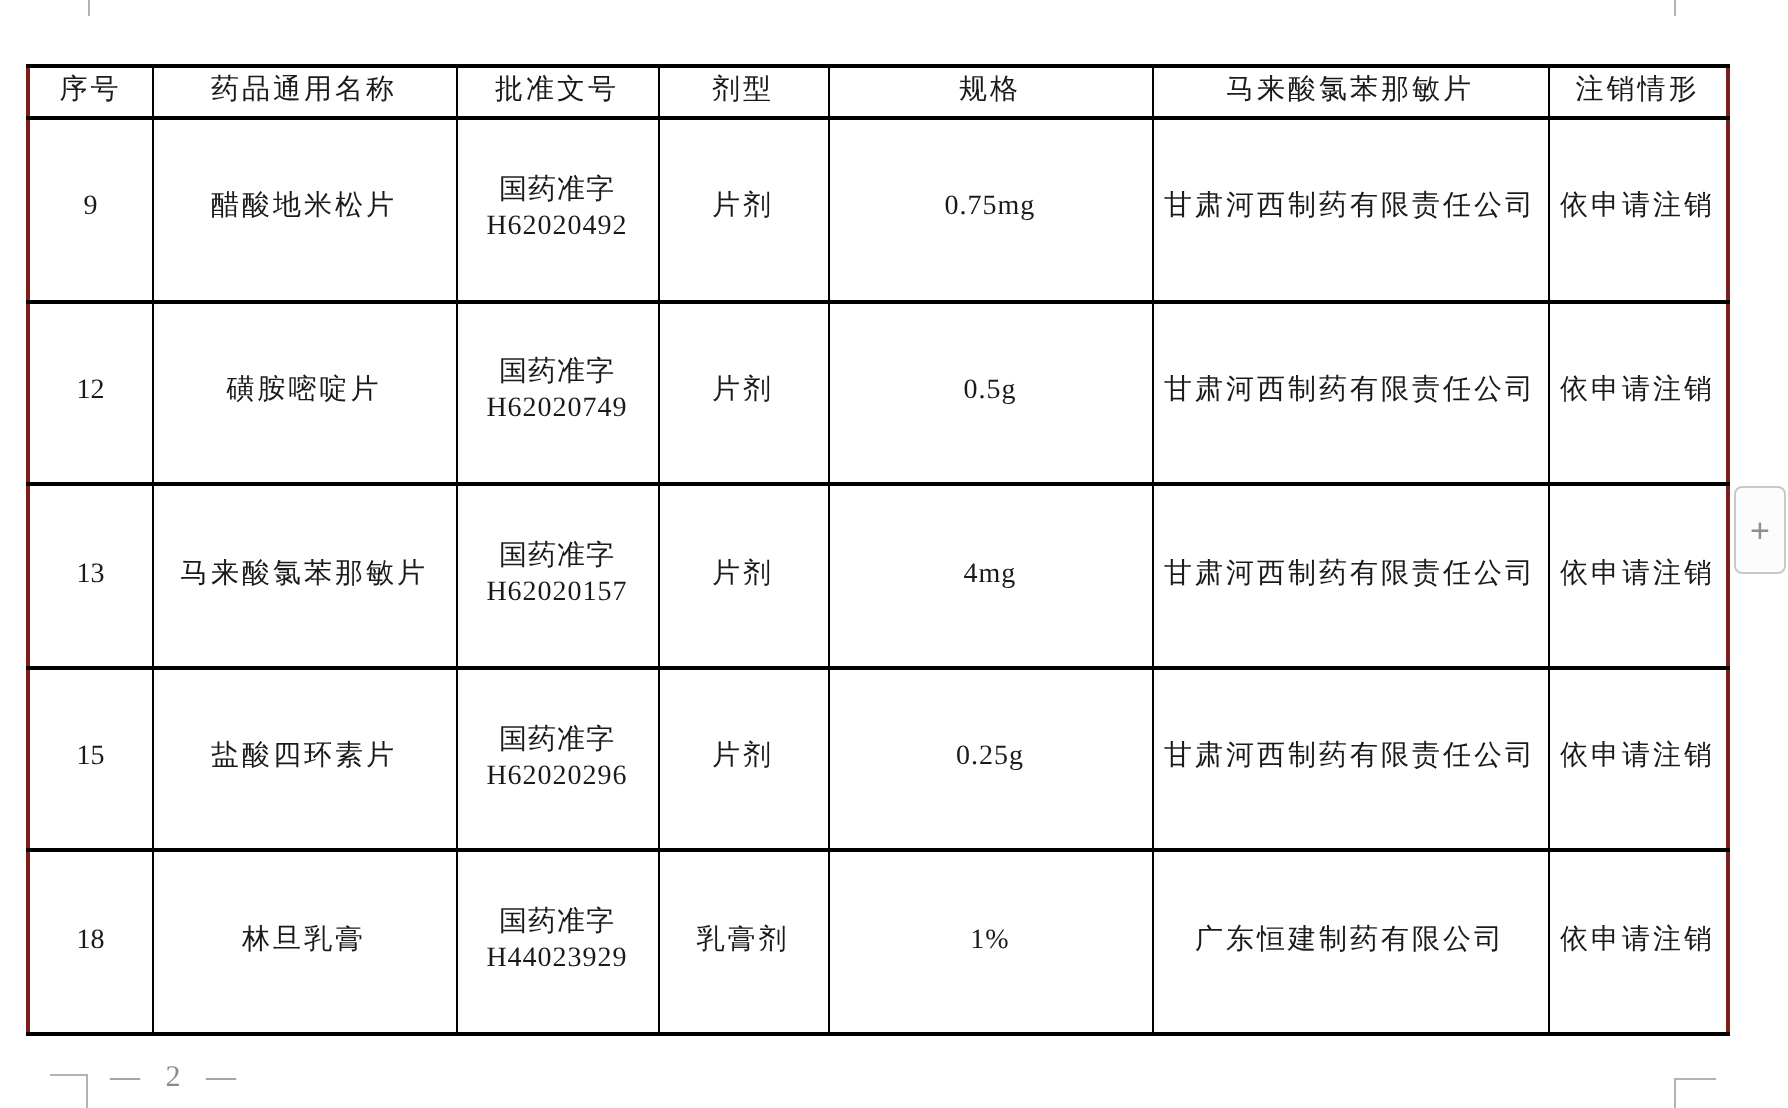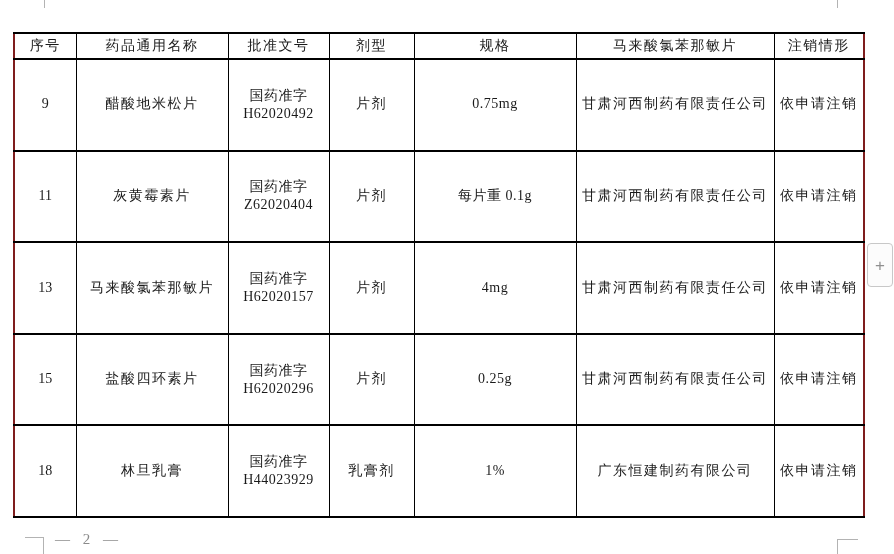--- a/index.html
+++ b/index.html
@@ -130,33 +130,33 @@
       <span>国药准字</span>
       <span>H62020492</span>
     </td>
     <td class="cjk">片剂</td>
     <td class="c-spec">0.75mg</td>
     <td class="cjk">甘肃河西制药有限责任公司</td>
     <td class="cjk">依申请注销</td>
   </tr>
 
 
-  <tr>
-    <td>11</td>
-    <td class="cjk">灰黄霉素片</td>
-    <td class="c-approval">
-      <span>国药准字</span>
-      <span>Z62020404</span>
-    </td>
-    <td class="cjk">片剂</td>
-    <td class="c-spec">每片重 0.1g</td>
-    <td class="cjk">甘肃河西制药有限责任公司</td>
-    <td class="cjk">依申请注销</td>
-  </tr>
-
+
+  <tr>
+    <td>12</td>
+    <td class="cjk">磺胺嘧啶片</td>
+    <td class="c-approval">
+      <span>国药准字</span>
+      <span>H62020749</span>
+    </td>
+    <td class="cjk">片剂</td>
+    <td class="c-spec">0.5g</td>
+    <td class="cjk">甘肃河西制药有限责任公司</td>
+    <td class="cjk">依申请注销</td>
+  </tr>
 
   <tr>
     <td>13</td>
     <td class="cjk">马来酸氯苯那敏片</td>
     <td class="c-approval">
       <span>国药准字</span>
       <span>H62020157</span>
     </td>
     <td class="cjk">片剂</td>
     <td class="c-spec">4mg</td>

